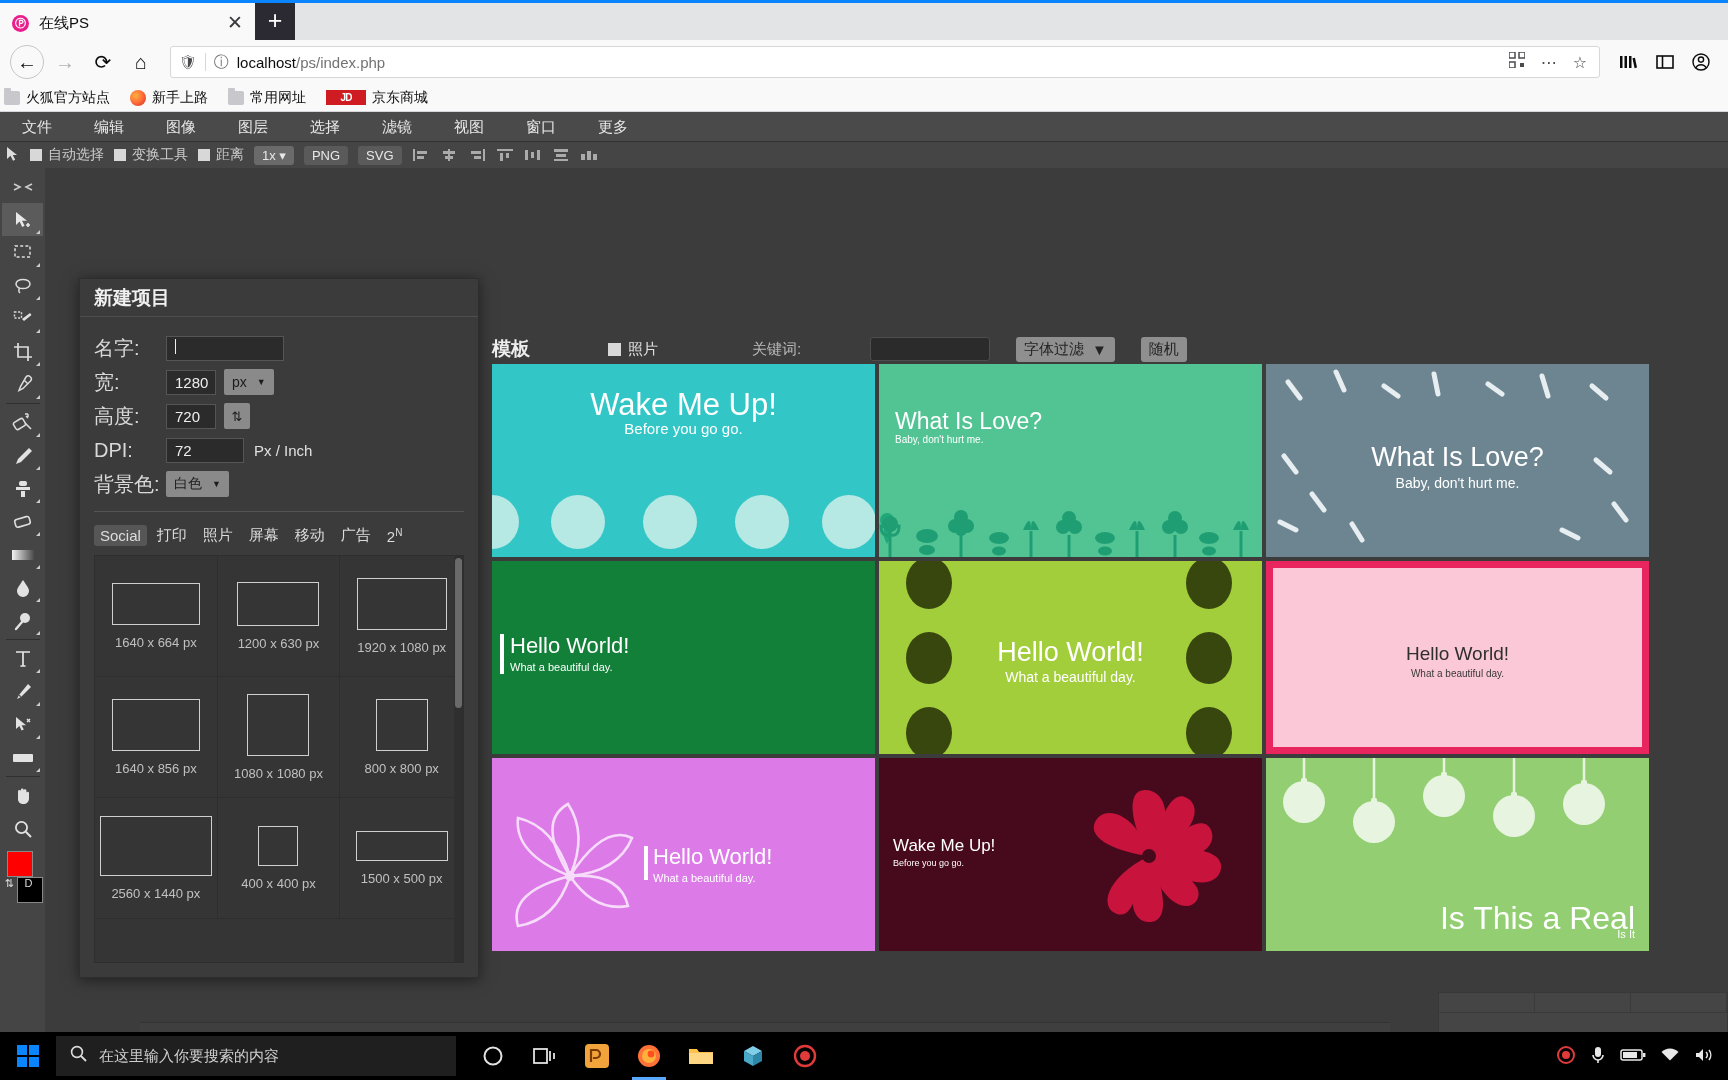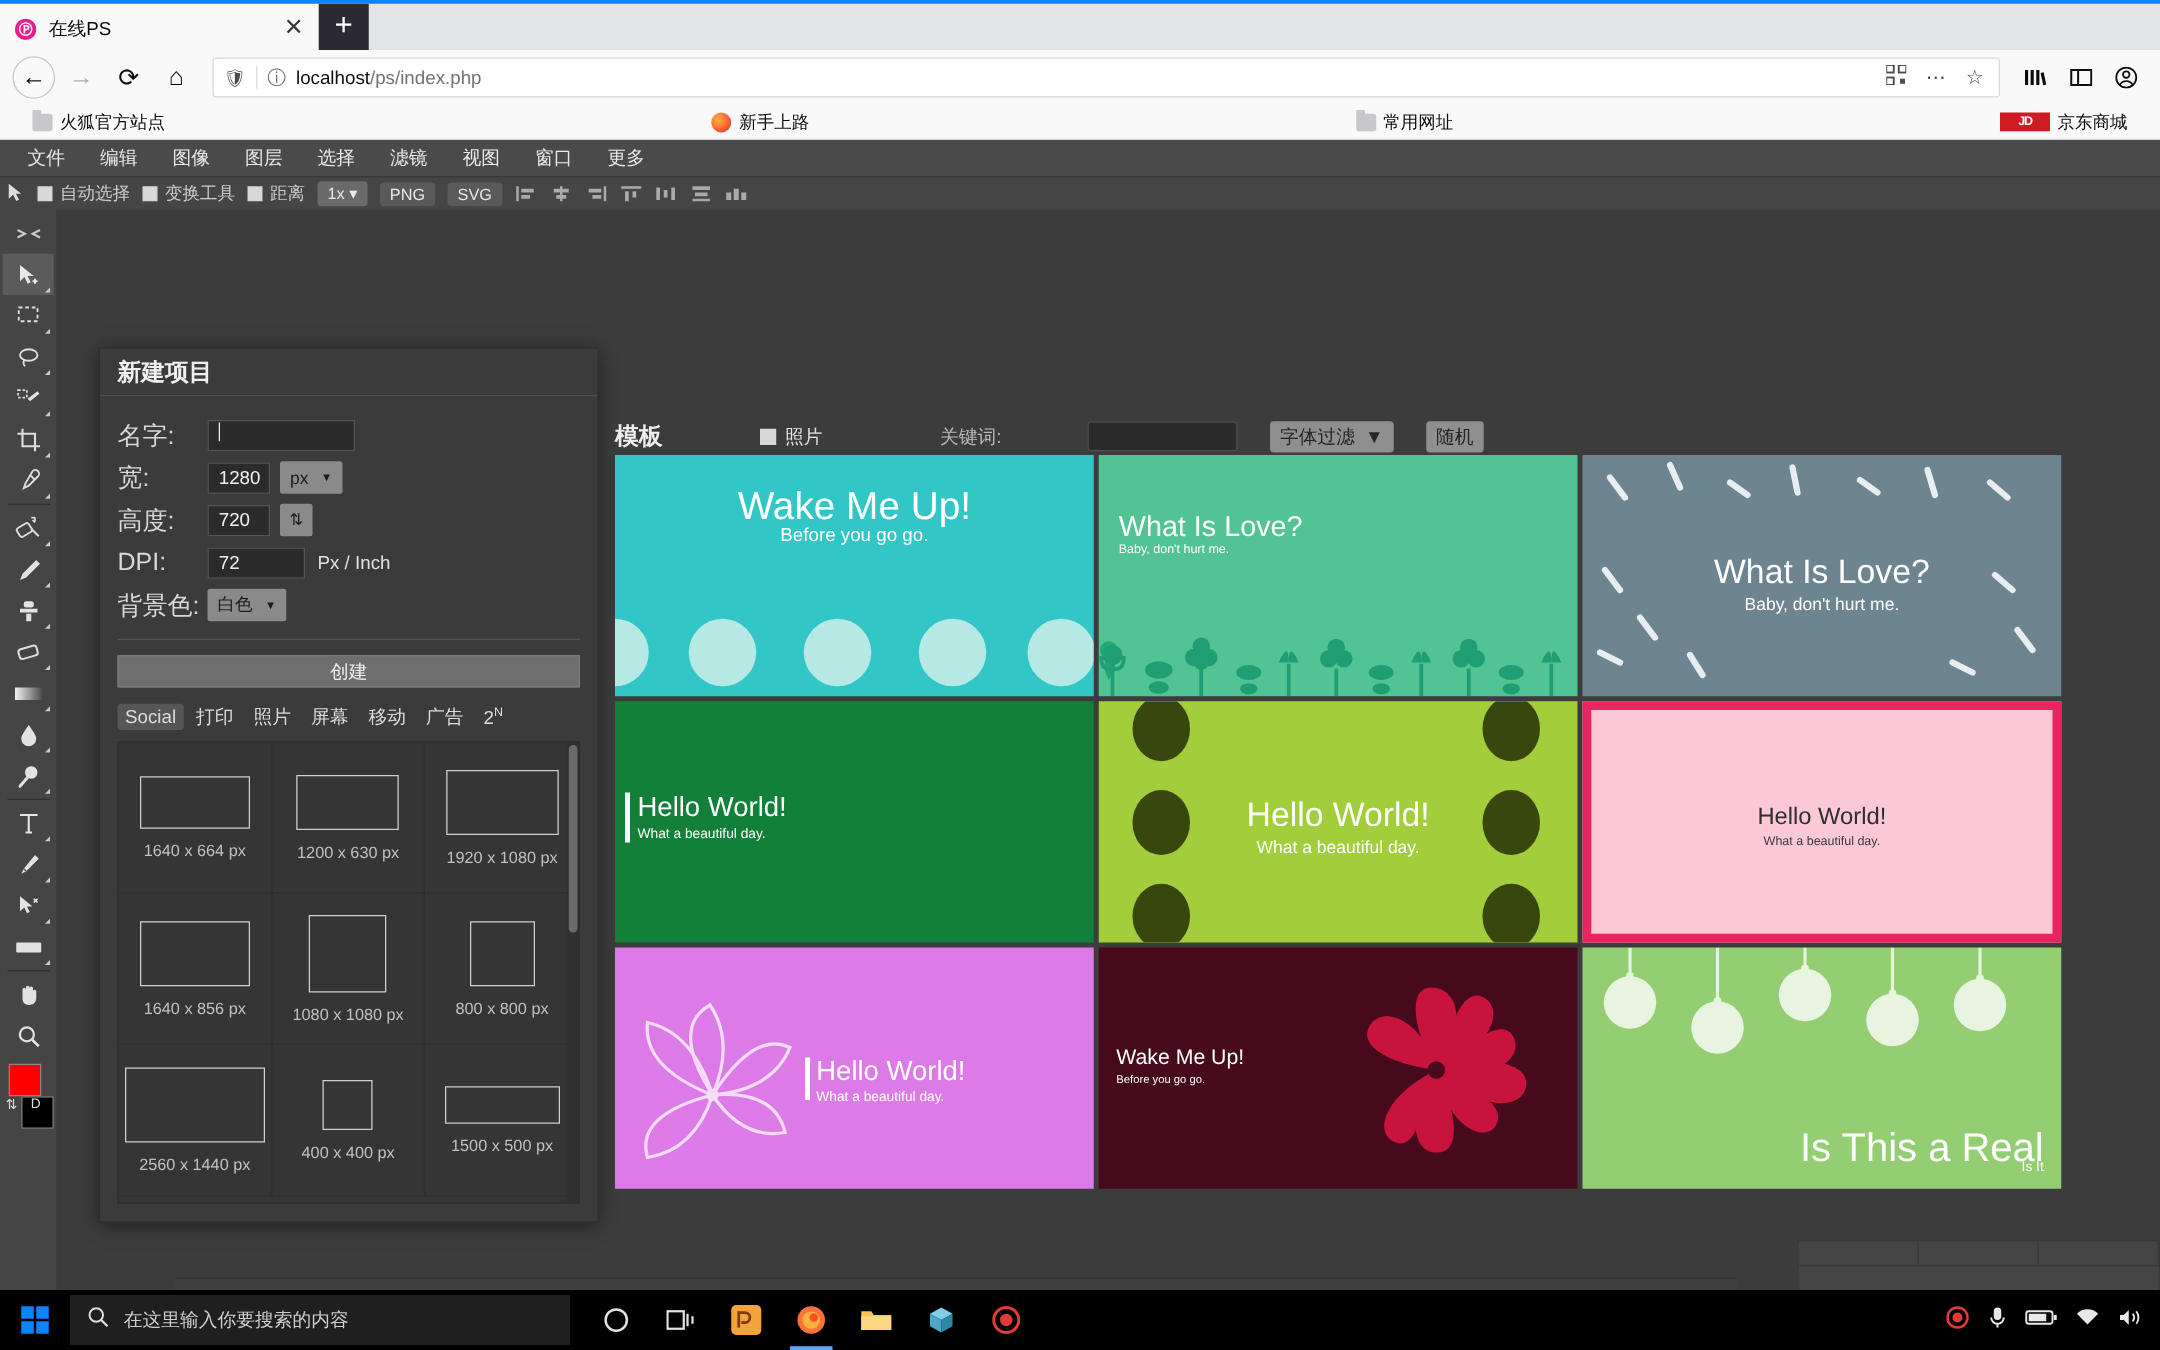--- a/index.html
+++ b/index.html
@@ -34,37 +34,37 @@
     border-radius:3px; display:flex; align-items:center; padding:0 8px; gap:8px; }
   .urlbar .shield { color:#4a4a4f; font-size:14px; }
   .urlbar .divider { width:1px; height:18px; background:#d7d7db; }
   .urlbar .info { color:#737373; font-size:15px; }
   .urlbar .url { flex:1; font-size:15px; color:#0c0c0d; }
   .urlbar .url .dim { color:#737373; }
   .urlbar .iconbtn { color:#4a4a4f; font-size:16px; padding:0 4px; }
   .navright { display:flex; align-items:center; gap:2px; }
 
   .bookmarks { height:28px; background:#f9f9fa; display:flex; align-items:center;
-    padding:0 26px; gap:20px; border-bottom:1px solid #d7d7db;justify-content:space-between; }
+    padding:0 4px; gap:20px; border-bottom:1px solid #d7d7db; }
   .bm { display:flex; align-items:center; gap:6px; font-size:14px; color:#0c0c0d;
     white-space:nowrap; }
   .bm .fi { width:16px; height:14px; flex:none; }
   .folder { background:#c7c7cc; border-radius:2px; position:relative; }
   .folder:before { content:""; position:absolute; left:0; top:-3px; width:7px; height:4px;
     background:#c7c7cc; border-radius:1px 1px 0 0; }
   .ffico { width:16px; height:16px; border-radius:50%;
     background:radial-gradient(circle at 35% 35%,#ffb13d 0%,#ff7139 45%,#e84a2f 75%,#9a3fc4 100%); }
   .jdico { width:40px; height:15px; background:#cf1c23; color:#fff; font-size:10px;
     font-weight:bold; text-align:center; line-height:15px; letter-spacing:-1px; }
 
   
   #app { position:relative; width:1728px; height:968px; background:#3c3c3c; }
 
   .menubar { height:30px; background:#4a4a4a; display:flex; 
-    padding:0 8px; gap:0; border-bottom:1px solid #333; }
+    padding:0 8px; gap:14px; border-bottom:1px solid #333; }
   .menu-item { padding:0 14px; font-size:15px; color:#e8e8e8; line-height:30px; }
 
   .optbar { height:26px; background:#454545; display:flex; align-items:center;
     padding:0 6px; gap:10px; position:relative; z-index:1; }
   .opt-arrow { color:#ddd; font-size:14px; }
   .chk { display:flex; align-items:center; gap:6px; color:#ccc; font-size:14px; }
   .chk .box { width:12px; height:12px; background:#d8d8d8; }
   .pill { background:#6a6a6a; color:#e8e8e8; font-size:13px; padding:2px 8px;
     border-radius:3px; }
   .pill.dark { background:#5a5a5a; }
@@ -531,21 +531,20 @@
       <div class="frow">
         <div class="flabel">背景色:</div>
         <div class="fsel" style="margin-left:0;">
           <span>白色</span>
           <span class="car">▼</span>
         </div>
       </div>
     </div>
 
     <div class="hr"></div>
-    <div class="createbtn">创建</div>
 
     <div class="ptabs">
       <div class="ptab active">Social</div>
       <div class="ptab">打印</div>
       <div class="ptab">照片</div>
       <div class="ptab">屏幕</div>
       <div class="ptab">移动</div>
       <div class="ptab">广告</div>
       <div class="ptab"><span>2</span><sup>N</sup></div>
     </div>

